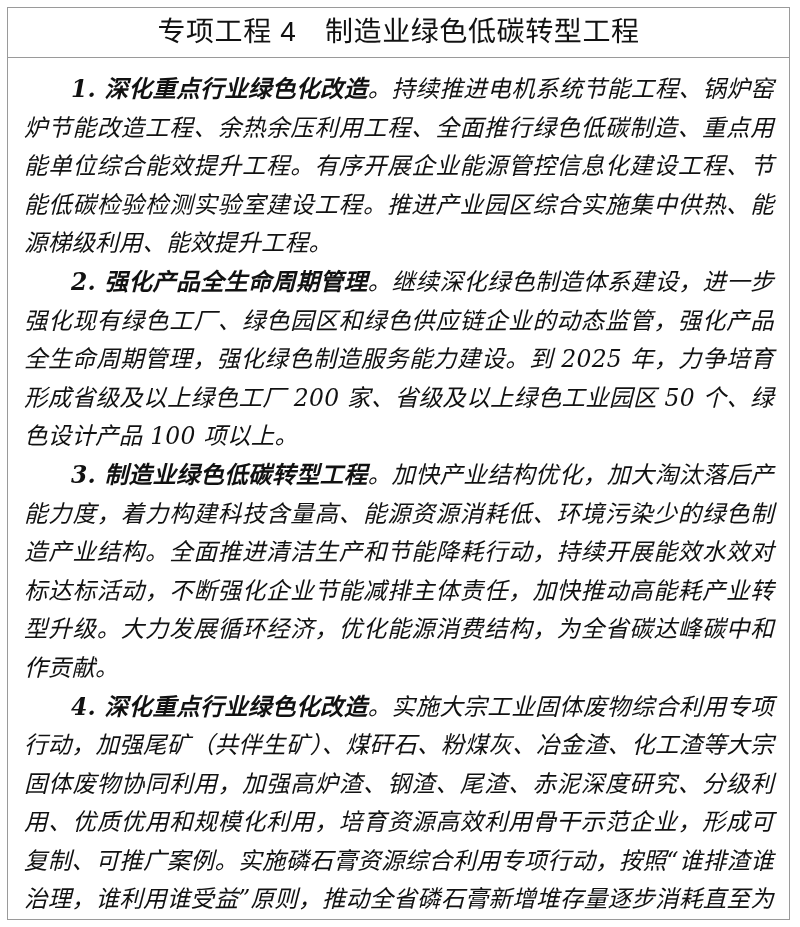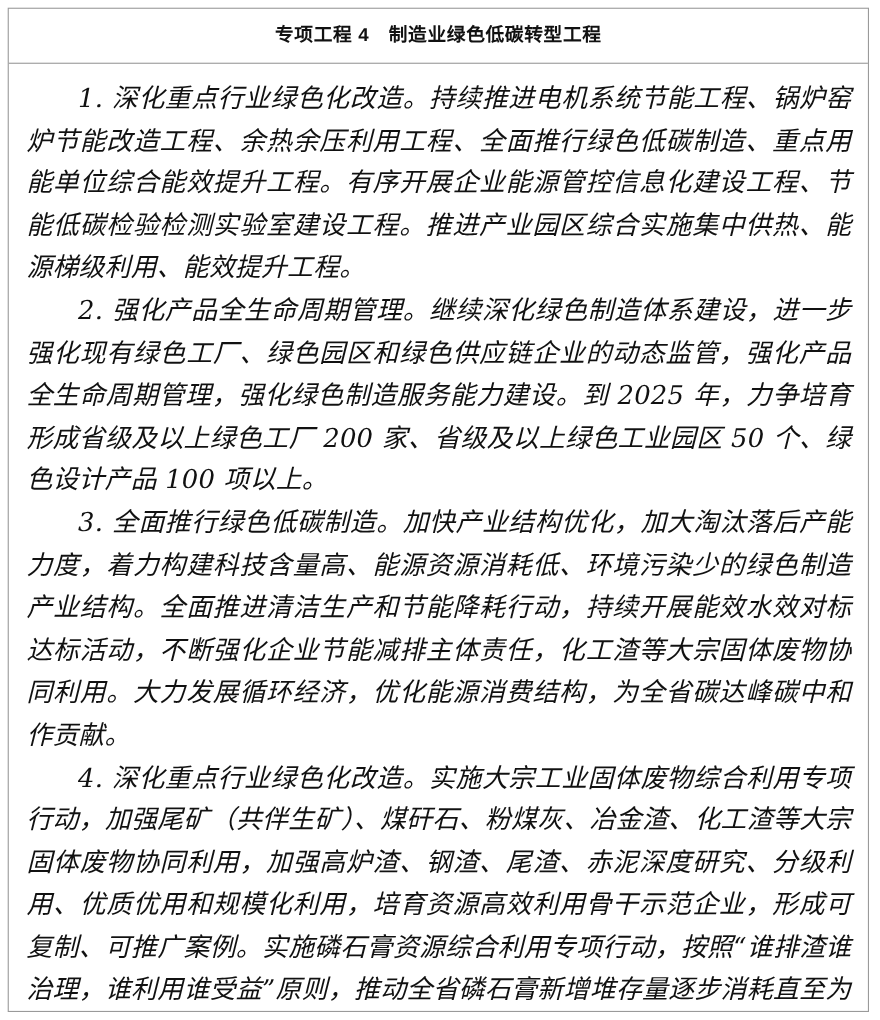--- a/index.html
+++ b/index.html
@@ -44,22 +44,22 @@
     box-sizing: border-box;
     border-bottom: 1px solid #9a9a9a;
     display: flex;
     align-items: center;
     justify-content: center;
     padding: 0 10px;
   }
 
   .doc-title {
     font-family: "Liberation Sans", "DejaVu Sans", sans-serif;
-    font-weight: 700;
-    font-size: 17px;
+    font-weight: 400;
+    font-size: 28px;
     line-height: 1.1;
     letter-spacing: 0.6px;
     white-space: pre;
     color: #111111;
   }
 
   .body-cell {
     flex: 1 1 auto;
     box-sizing: border-box;
     padding: 12px 15px 10px 16px;
@@ -77,21 +77,21 @@
     letter-spacing: 0.2px;
     color: #111111;
     font-style: italic;
   }
 
   .para + .para {
     margin-top: 0;
   }
 
   .lead {
-    font-weight: 400;
+    font-weight: 700;
   }
 
   .num {
     font-style: italic;
   }
 </style>
 </head>
 <body>
 
 <div class="page">
@@ -100,19 +100,19 @@
     <div class="title-cell">
       <div class="doc-title">专项工程 4　制造业绿色低碳转型工程</div>
     </div>
 
     <div class="body-cell">
 
       <p class="para"><span class="lead"><span class="num">1.</span> <span>深化重点行业绿色化改造</span></span><span>。持续推进电机系统节能工程、锅炉窑炉节能改造工程、余热余压利用工程、全面推行绿色低碳制造、重点用能单位综合能效提升工程。有序开展企业能源管控信息化建设工程、节能低碳检验检测实验室建设工程。推进产业园区综合实施集中供热、能源梯级利用、能效提升工程。</span></p>
 
       <p class="para"><span class="lead"><span class="num">2.</span> <span>强化产品全生命周期管理</span></span><span>。继续深化绿色制造体系建设，进一步强化现有绿色工厂、绿色园区和绿色供应链企业的动态监管，强化产品全生命周期管理，强化绿色制造服务能力建设。到 2025 年，力争培育形成省级及以上绿色工厂 200 家、省级及以上绿色工业园区 50 个、绿色设计产品 100 项以上。</span></p>
 
-      <p class="para"><span class="lead"><span class="num">3.</span> <span>全面推行绿色低碳制造</span></span><span>。加快产业结构优化，加大淘汰落后产能力度，着力构建科技含量高、能源资源消耗低、环境污染少的绿色制造产业结构。全面推进清洁生产和节能降耗行动，持续开展能效水效对标达标活动，不断强化企业节能减排主体责任，化工渣等大宗固体废物协同利用。大力发展循环经济，优化能源消费结构，为全省碳达峰碳中和作贡献。</span></p>
+      <p class="para"><span class="lead"><span class="num">3.</span> <span>制造业绿色低碳转型工程</span></span><span>。加快产业结构优化，加大淘汰落后产能力度，着力构建科技含量高、能源资源消耗低、环境污染少的绿色制造产业结构。全面推进清洁生产和节能降耗行动，持续开展能效水效对标达标活动，不断强化企业节能减排主体责任，加快推动高能耗产业转型升级。大力发展循环经济，优化能源消费结构，为全省碳达峰碳中和作贡献。</span></p>
 
       <p class="para"><span class="lead"><span class="num">4.</span> <span>深化重点行业绿色化改造</span></span><span>。实施大宗工业固体废物综合利用专项行动，加强尾矿（共伴生矿）、煤矸石、粉煤灰、冶金渣、化工渣等大宗固体废物协同利用，加强高炉渣、钢渣、尾渣、赤泥深度研究、分级利用、优质优用和规模化利用，培育资源高效利用骨干示范企业，形成可复制、可推广案例。实施磷石膏资源综合利用专项行动，按照“谁排渣谁治理，谁利用谁受益”原则，推动全省磷石膏新增堆存量逐步消耗直至为零，并逐年消纳已有存量。实施动力电池回收利用试点，推进动力电池梯次利用及资源化处理产业发展，建立新能源汽车动力电池回收利用体系，助推全省新能源汽车产业发展。</span></p>
 
     </div>
   </div>
 </div>
 
 </body></html>

